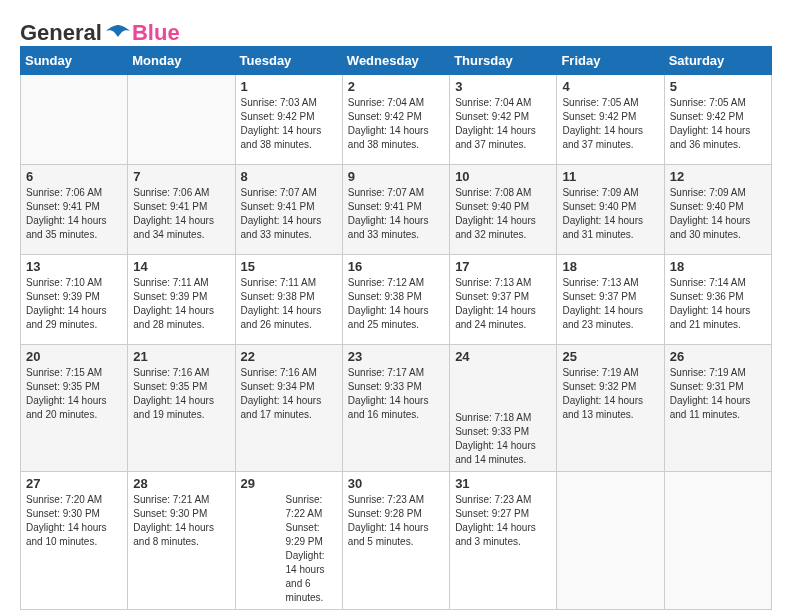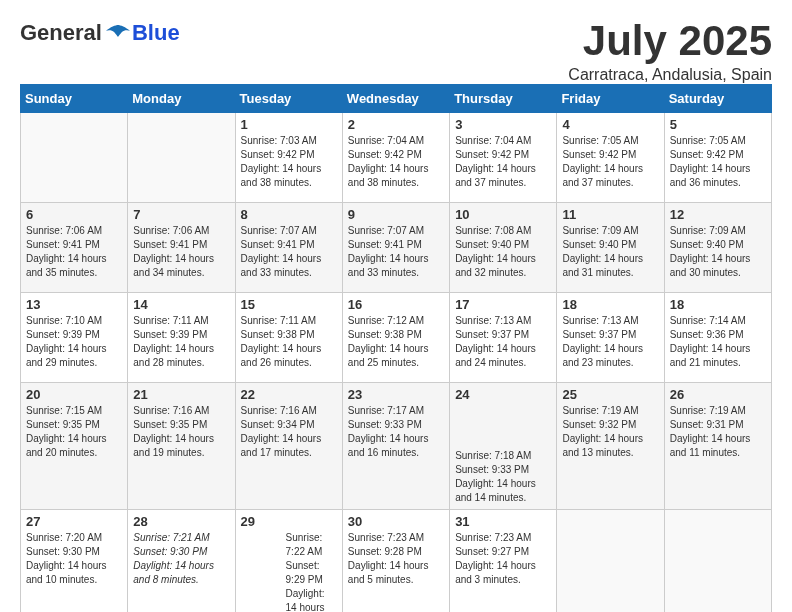--- a/index.html
+++ b/index.html
@@ -21,21 +21,21 @@
       align-items: flex-start;
     }
     .logo-text {
       display: flex;
       align-items: center;
       font-size: 22px;
       font-weight: bold;
       color: #333;
     }
     .logo-general { color: #333; }
-    .logo-blue { color: #1d4ed8; }
+    .logo-blue { color: #ec4899; }
     .logo-icon {
       width: 28px;
       height: 20px;
       margin-left: 2px;
     }
     .title-area { text-align: right; }
     .month-title {
       font-size: 42px;
       font-weight: bold;
       color: #333;
@@ -93,24 +93,20 @@
 <div class="header">
   <div class="logo">
     <div class="logo-text">
       <span class="logo-general">General</span>
       <svg class="logo-icon" viewBox="0 0 28 20">
         <path d="M14 2 C16 2, 22 4, 26 8 C24 7, 20 7, 18 9 C16 11, 14 14, 14 14 C14 14, 12 11, 10 9 C8 7, 4 7, 2 8 C6 4, 12 2, 14 2Z" fill="#1a6fb5"></path>
       </svg>
       <span class="logo-blue">Blue</span>
     </div>
   </div>
-  <div class="title-area">
-    <div class="month-title">July 2025</div>
-    <div class="location">Carratraca, Andalusia, Spain</div>
-  </div>
 </div>
 
 <table class="calendar-table">
   <thead>
     <tr>
     <th>Sunday</th>
         <th>Monday</th>
         <th>Tuesday</th>
         <th>Wednesday</th>
         <th>Thursday</th>
@@ -287,21 +283,21 @@
       </tr>
       <tr>
         <td>
           <div class="day-number">27</div>
           <div class="cell-text" style="white-space: pre-line;">Sunrise: 7:20 AM
 Sunset: 9:30 PM
 Daylight: 14 hours and 10 minutes.</div>
         </td>
         <td>
           <div class="day-number">28</div>
-          <div class="cell-text" style="white-space: pre-line; font-style: italic;">Sunrise: 7:21 AM
+          <div class="cell-text" style="white-space: pre-line;">Sunrise: 7:21 AM
 Sunset: 9:30 PM
 Daylight: 14 hours and 8 minutes.</div>
         </td>
         <td>
           <div class="day-number">29</div>
           <div class="cell-text" style="white-space: pre-line; margin-left: 45px;">Sunrise: 7:22 AM
 Sunset: 9:29 PM
 Daylight: 14 hours and 6 minutes.</div>
         </td>
         <td>

